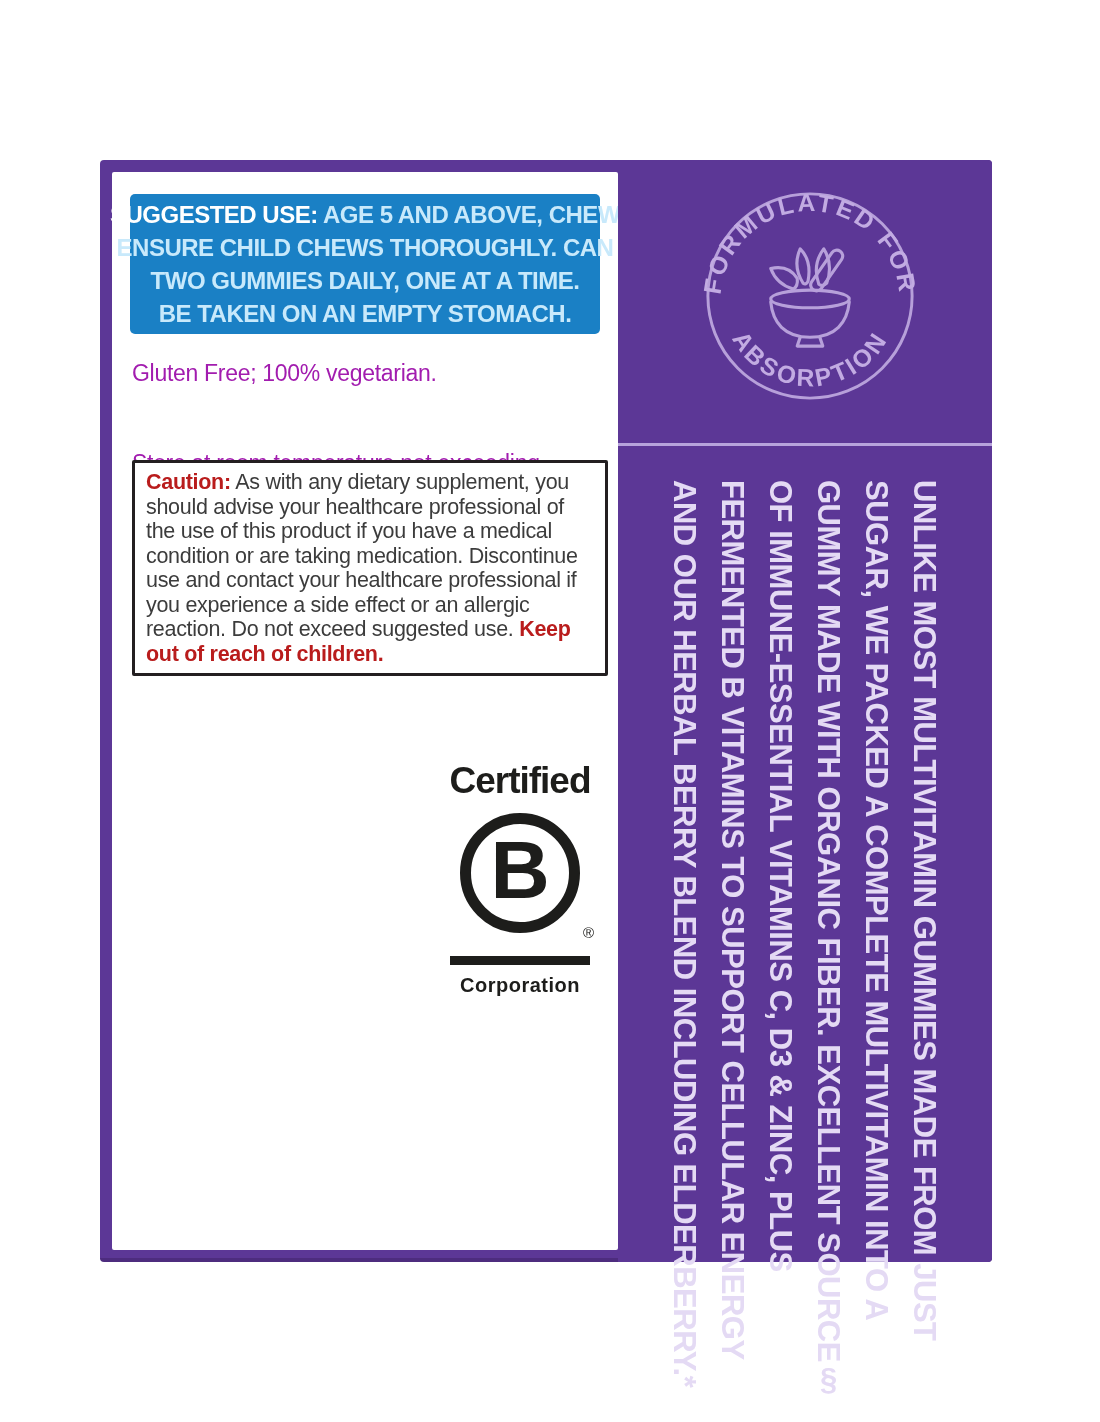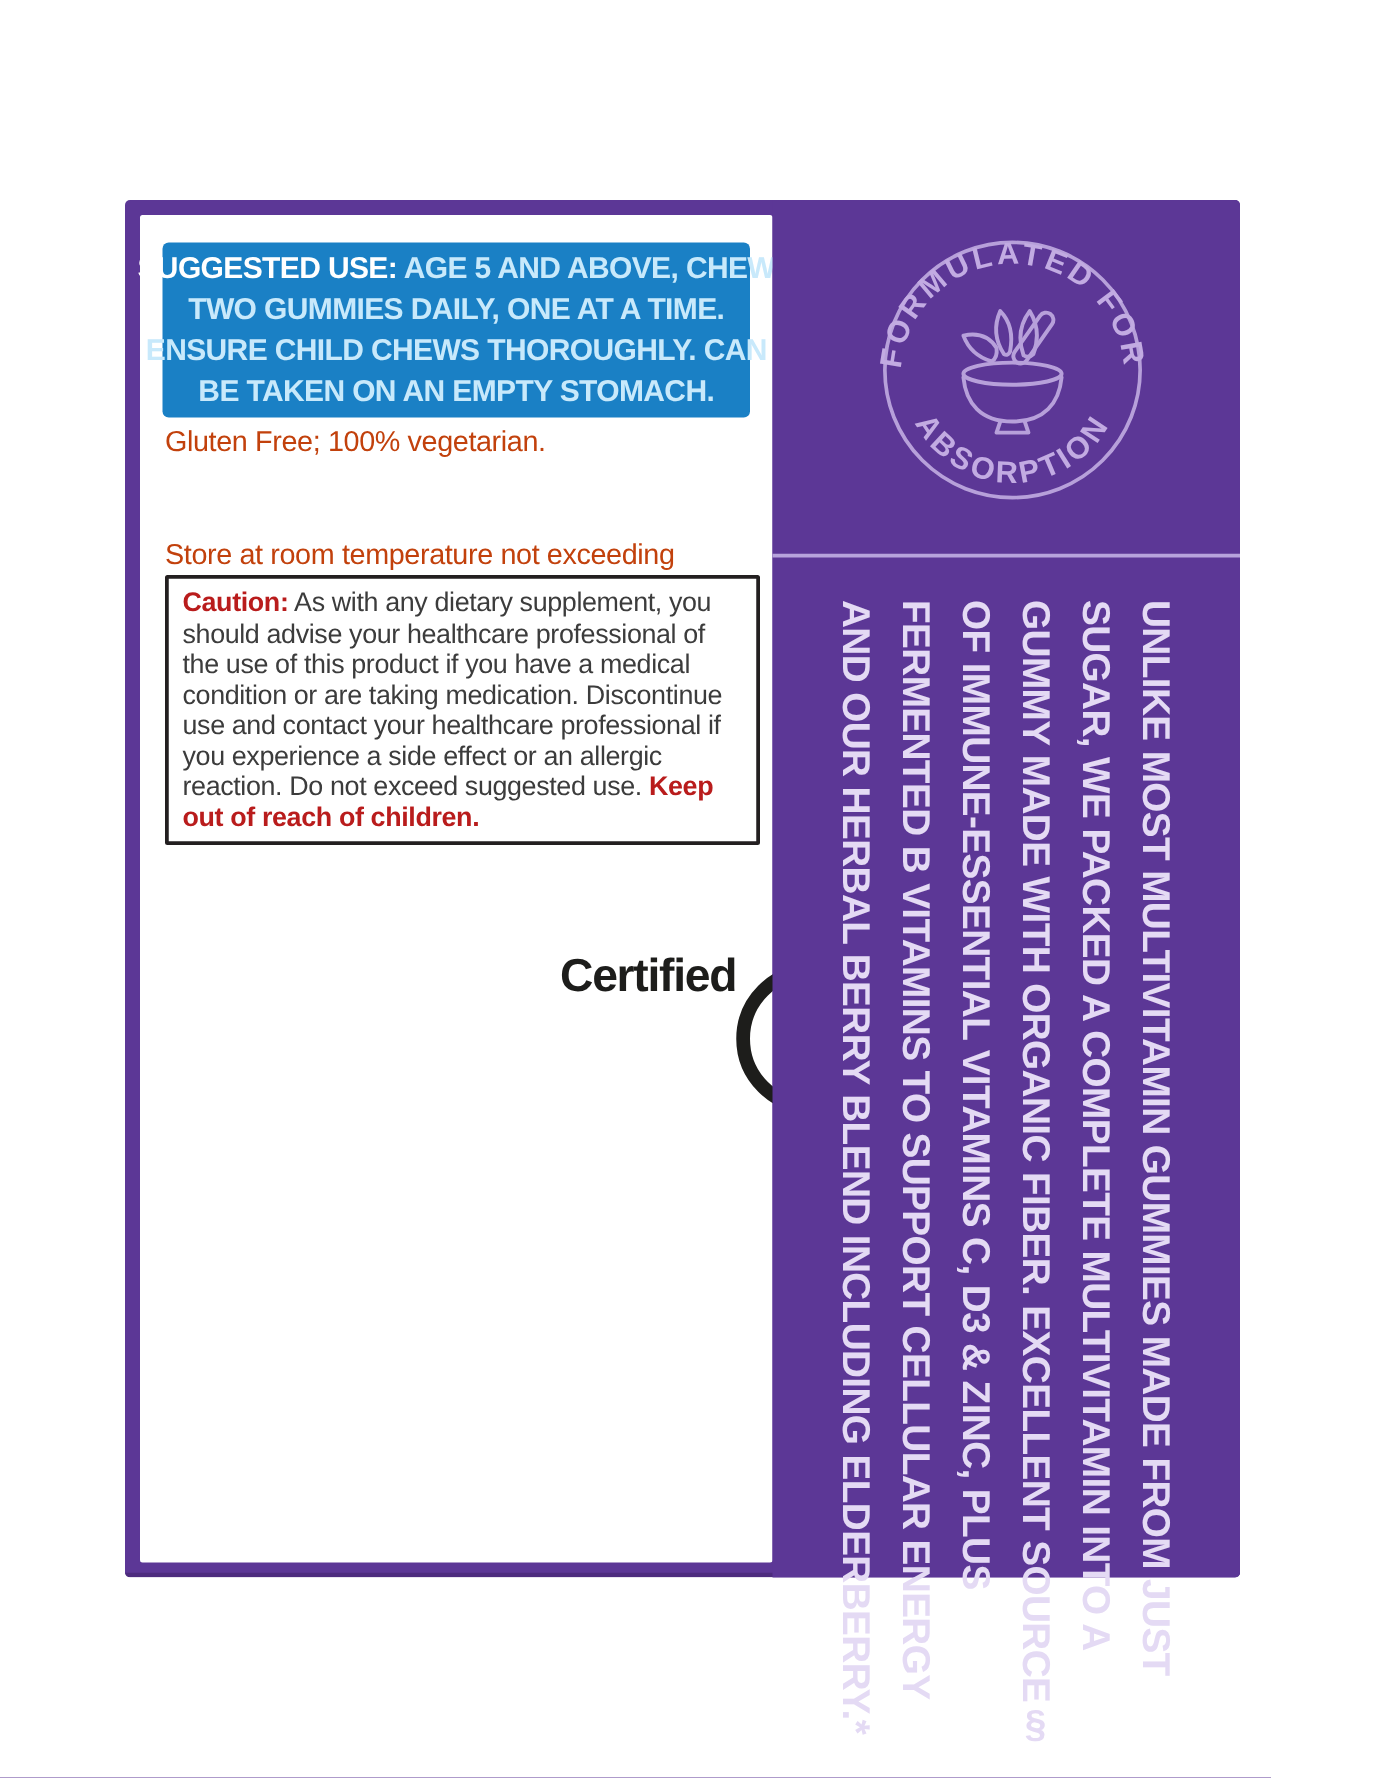--- a/index.html
+++ b/index.html
@@ -20,38 +20,39 @@
   .blue-box{
     position:absolute;left:18px;top:22px;width:470px;height:140px;
     background:#1a80c5;border-radius:5px;
     display:flex;flex-direction:column;justify-content:center;align-items:center;
     color:#c8e9fb;font-weight:bold;font-size:24px;line-height:33px;
     letter-spacing:-0.5px;text-align:center;
   }
   .blue-box .bline{white-space:nowrap;}
   .blue-box .su-title{color:#ffffff;margin-top:10px;}
   .note{
-    position:absolute;left:20px;color:#c2410c;font-size:23px;line-height:27px;
+    position:absolute;left:20px;color:#a21caf;font-size:23px;line-height:27px;
     letter-spacing:-0.3px;
+    margin-top:20px;
   }
   .note-gluten{top:168px;}
   .note-refer{top:200px;width:450px;}
   .note-store{top:258px;width:480px;}
   .outline-box{
     position:absolute;left:20px;width:476px;box-sizing:border-box;
     border:3px solid #231f20;border-radius:2px;background:#fff;
     color:#3c3c3c;padding:7px 11px;letter-spacing:-0.3px;
   }
   .caution-box{top:288px;font-size:21.5px;line-height:24.5px;}
   .caution-box b{color:#b91c1c;}
   .fda-box{top:452px;font-size:22px;line-height:25.5px;}
   
   .bcorp{
     position:absolute;left:336px;top:588px;width:144px;
-    display:flex;flex-direction:row;align-items:flex-start;color:#1d1d1b;
+    display:flex;flex-direction:column;align-items:center;color:#1d1d1b;
   }
   .bcorp .certified{font-weight:bold;font-size:37px;letter-spacing:-1px;}
   .bcorp .circle-wrap{position:relative;margin-top:11px;}
   .bcorp .circle{
     width:120px;height:120px;border:11px solid #1d1d1b;border-radius:50%;
     box-sizing:border-box;display:flex;align-items:center;justify-content:center;
   }
   .bcorp .bletter{font-weight:bold;font-size:82px;line-height:1;padding-bottom:6px;}
   .bcorp .reg{position:absolute;right:-14px;bottom:-8px;font-size:15px;}
   .bcorp .bar{width:140px;height:9px;background:#1d1d1b;margin-top:23px;}
@@ -80,22 +81,22 @@
 </style>
 </head>
 <body>
 
 <div class="label">
 
   <div class="white-panel">
 
     <div class="blue-box">
       <div class="bline"><span class="su-title">SUGGESTED USE:</span><span> AGE 5 AND ABOVE, CHEW</span></div>
+      <div class="bline">ENSURE CHILD CHEWS THOROUGHLY. CAN</div>
       <div class="bline">TWO GUMMIES DAILY, ONE AT A TIME.</div>
-      <div class="bline">ENSURE CHILD CHEWS THOROUGHLY. CAN</div>
       <div class="bline">BE TAKEN ON AN EMPTY STOMACH.</div>
     </div>
 
     <div class="note note-gluten">Gluten Free; 100% vegetarian.</div>
     <div class="note note-store">Store at room temperature not exceeding 25°C/77°F.</div>
 
     <div class="outline-box caution-box">
       <b>Caution:</b><span> As with any dietary supplement, you should advise your healthcare professional of the use of this product if you have a medical condition or are taking medication. Discontinue use and contact your healthcare professional if you experience a side effect or an allergic reaction. Do not exceed suggested use. </span><b>Keep out of reach of children.</b>
     </div>
 

